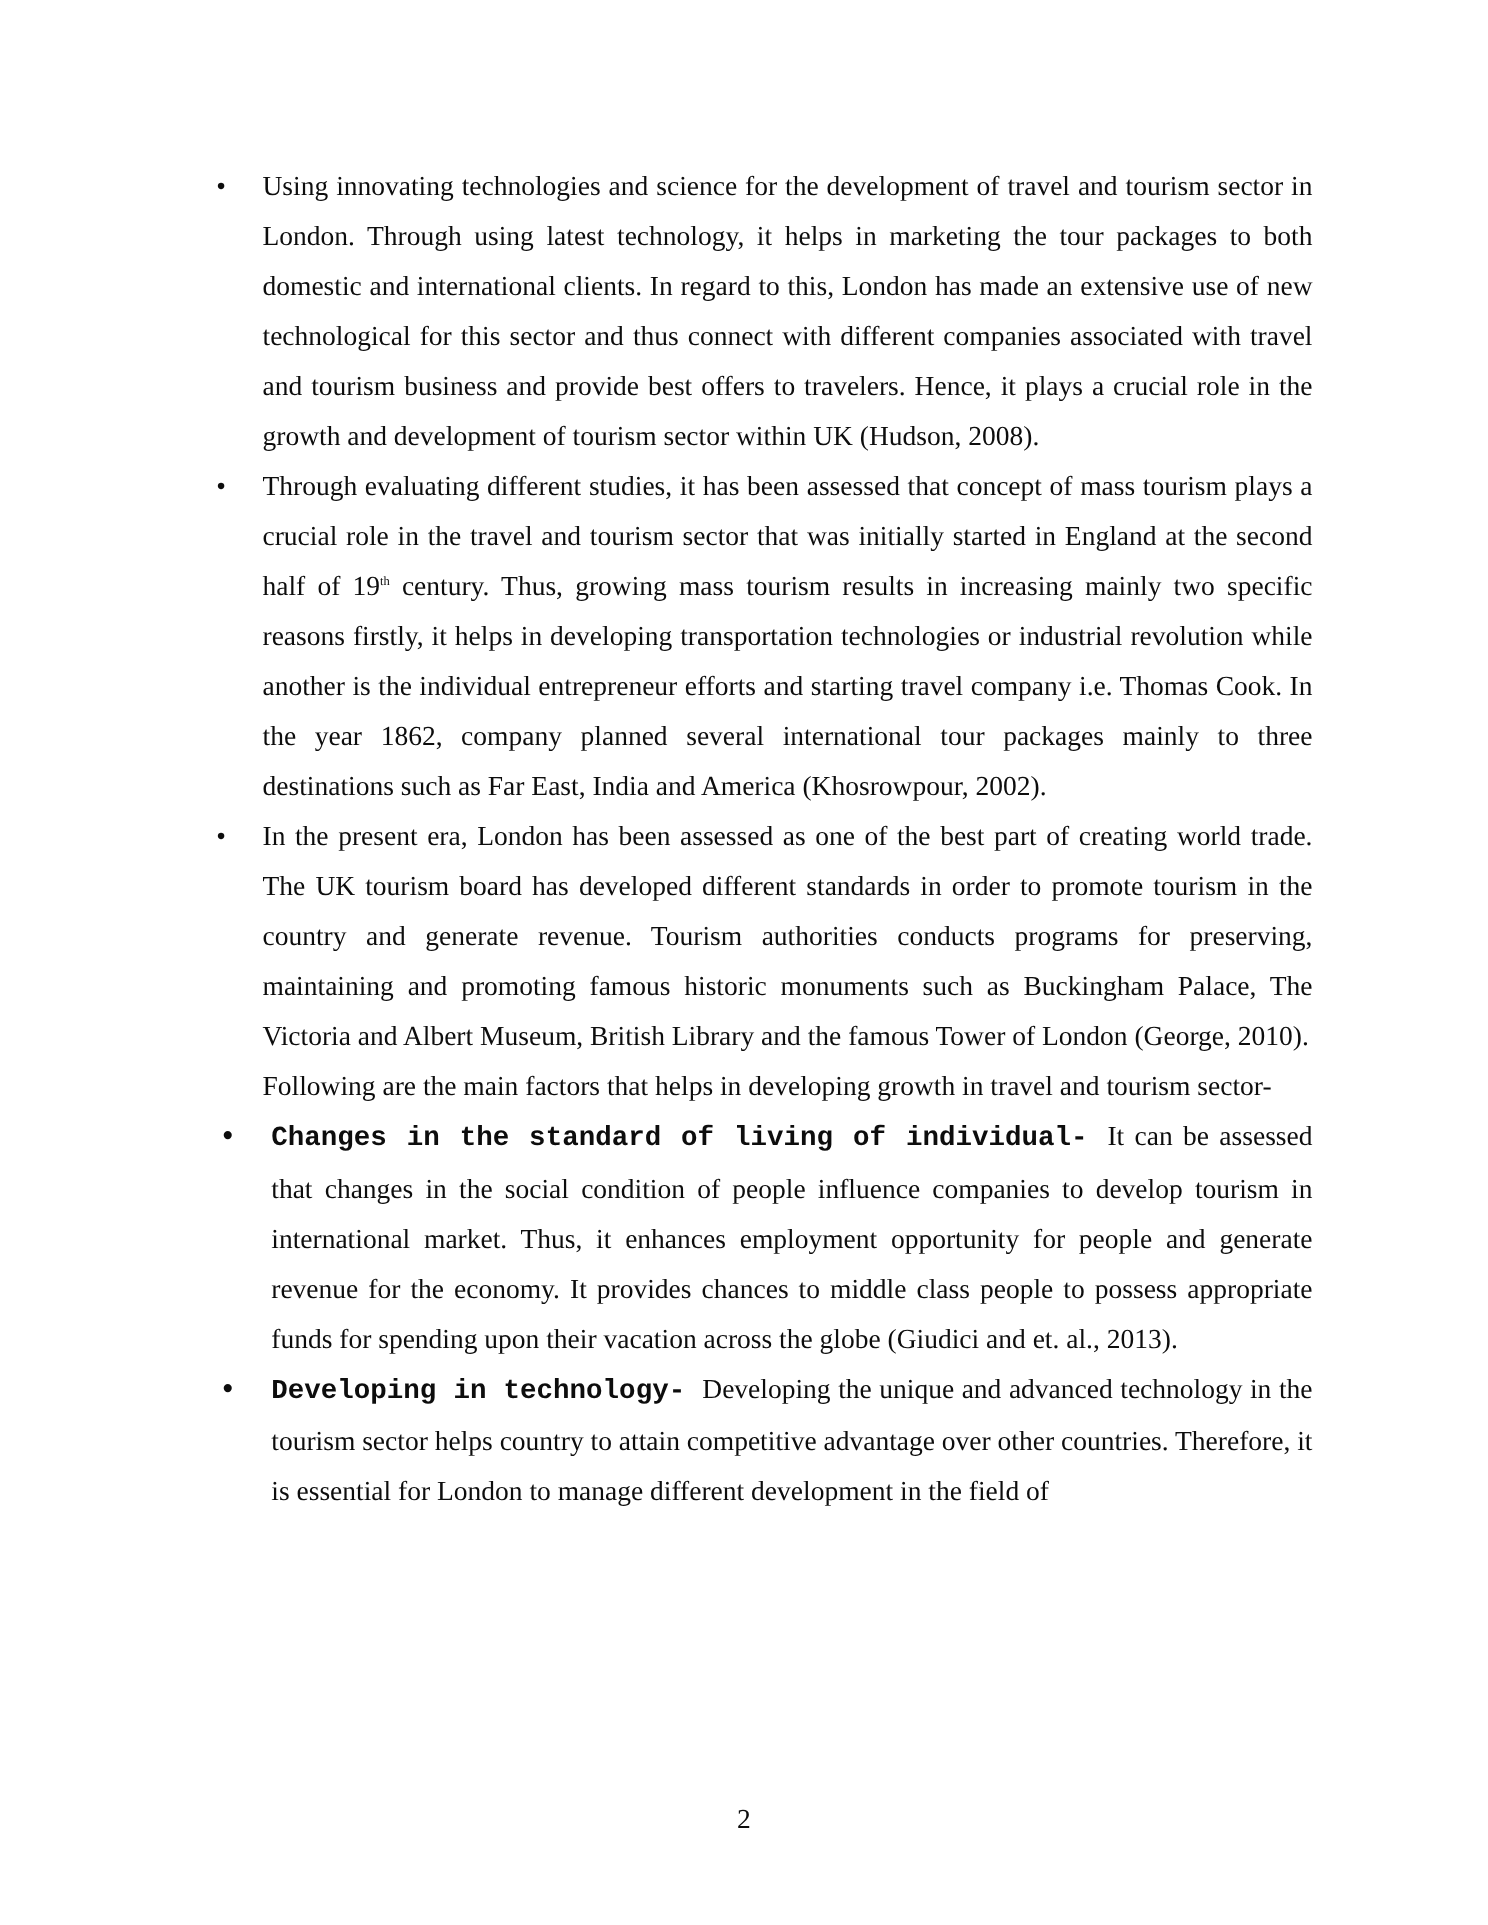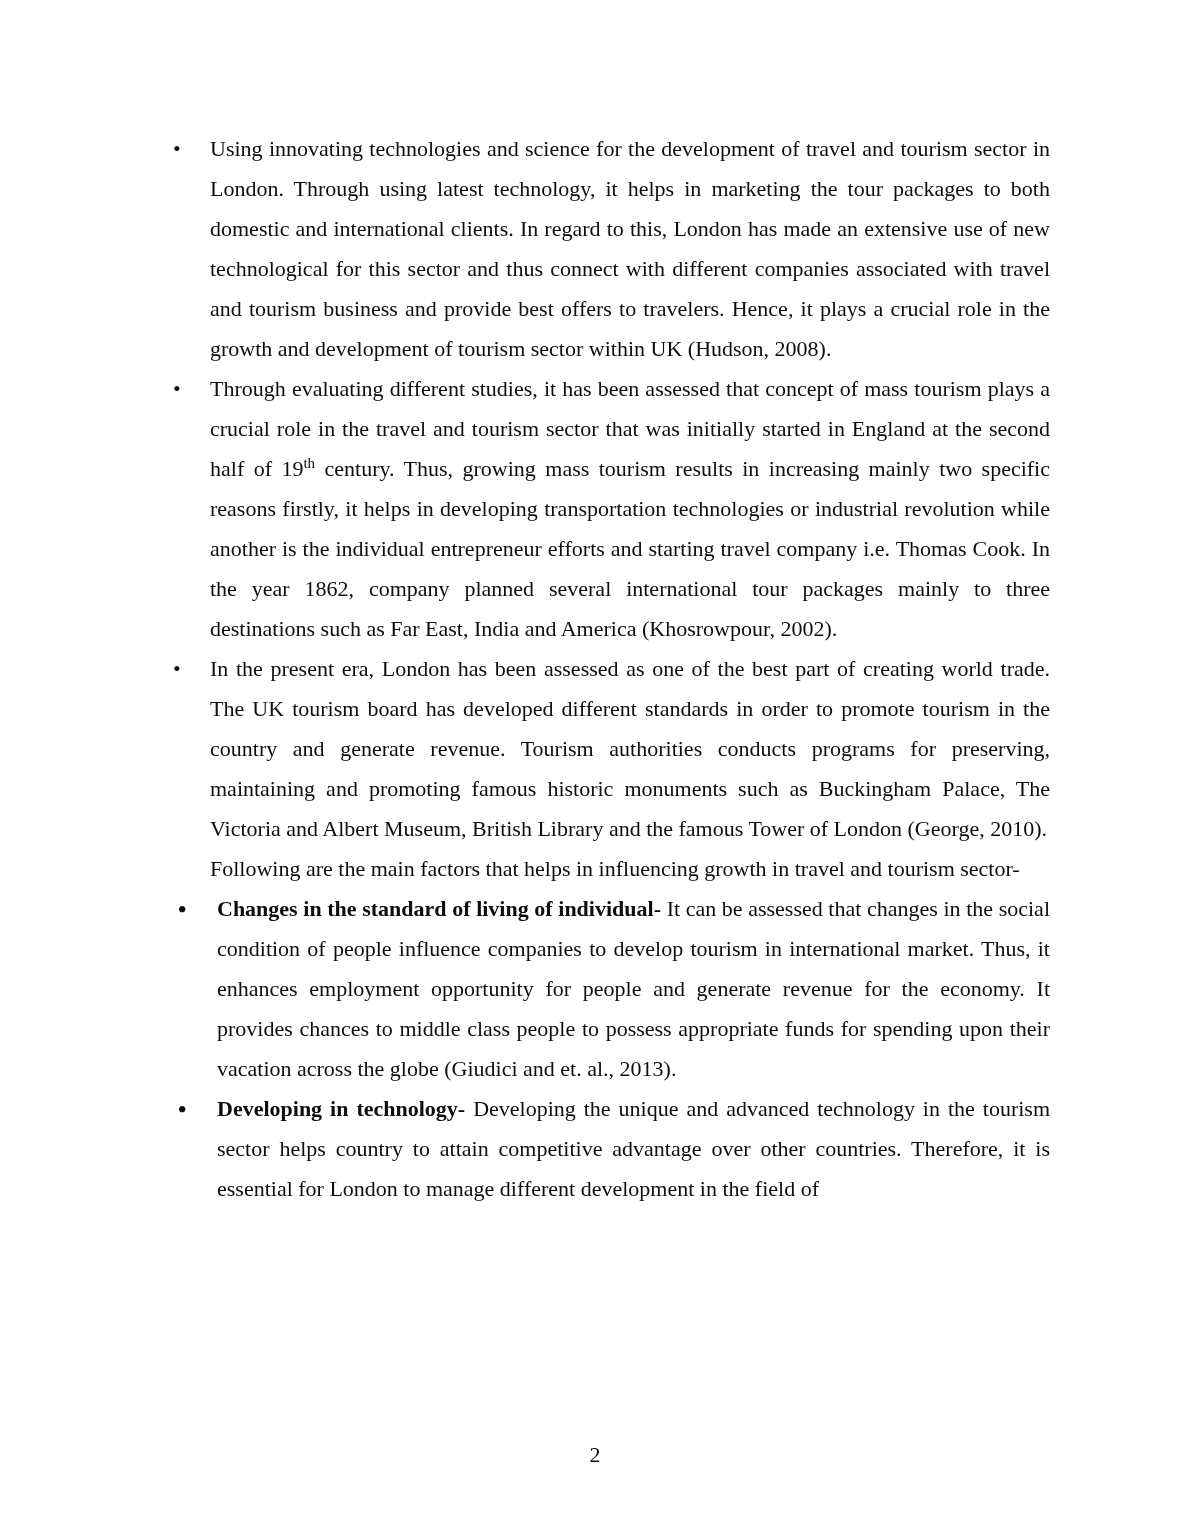--- a/index.html
+++ b/index.html
@@ -42,23 +42,23 @@
     left: 38px;
     top: 0;
     width: 30px;
     text-align: left;
     font-weight: 700;
     font-size: 24px;
   }
   .intro {
     text-indent: 70px;
   }
-  .factor-title { font-weight: 700; }
+  .factor-title { font-weight: 700; font-family: Liberation Mono, monospace; }
   sup.ord {
-    font-size: 15px;
+    font-size: 10px;
     line-height: 0;
     vertical-align: super;
   }
   .page-number {
     position: absolute;
     left: 0;
     top: 1441px;
     width: 100%;
     text-align: center;
     font-size: 22px;
@@ -79,21 +79,21 @@
     <div class="bullet-item">
       <span class="marker">•</span>
       <span>Through evaluating different studies, it has been assessed that concept of mass tourism plays a crucial role in the travel and tourism sector that was initially started in England at the second half of 19</span><sup class="ord">th</sup><span> century. Thus, growing mass tourism results in increasing mainly two specific reasons firstly, it helps in developing transportation technologies or industrial revolution while another is the individual entrepreneur efforts and starting travel company i.e. Thomas Cook. In the year 1862, company planned several international tour packages mainly to three destinations such as Far East, India and America (Khosrowpour, 2002).</span>
     </div>
 
     <div class="bullet-item">
       <span class="marker">•</span>
       <span>In the present era, London has been assessed as one of the best part of creating world trade. The UK tourism board has developed different standards in order to promote tourism in the country and generate revenue. Tourism authorities conducts programs for preserving, maintaining and promoting famous historic monuments such as Buckingham Palace, The Victoria and Albert Museum, British Library and the famous Tower of London (George, 2010).</span>
     </div>
 
-    <div class="intro">Following are the main factors that helps in influencing growth in travel and tourism sector-</div>
+    <div class="intro">Following are the main factors that helps in developing growth in travel and tourism sector-</div>
 
     <div class="factor-item">
       <span class="marker">•</span>
       <span class="factor-title">Changes in the standard of living of individual- </span><span>It can be assessed that changes in the social condition of people influence companies to develop tourism in international market. Thus, it enhances employment opportunity for people and generate revenue for the economy. It provides chances to middle class people to possess appropriate funds for spending upon their vacation across the globe (Giudici and et. al., 2013).</span>
     </div>
 
     <div class="factor-item">
       <span class="marker">•</span>
       <span class="factor-title">Developing in technology- </span><span>Developing the unique and advanced technology in the tourism sector helps country to attain competitive advantage over other countries. Therefore, it is essential for London to manage different development in the field of</span>
     </div>

